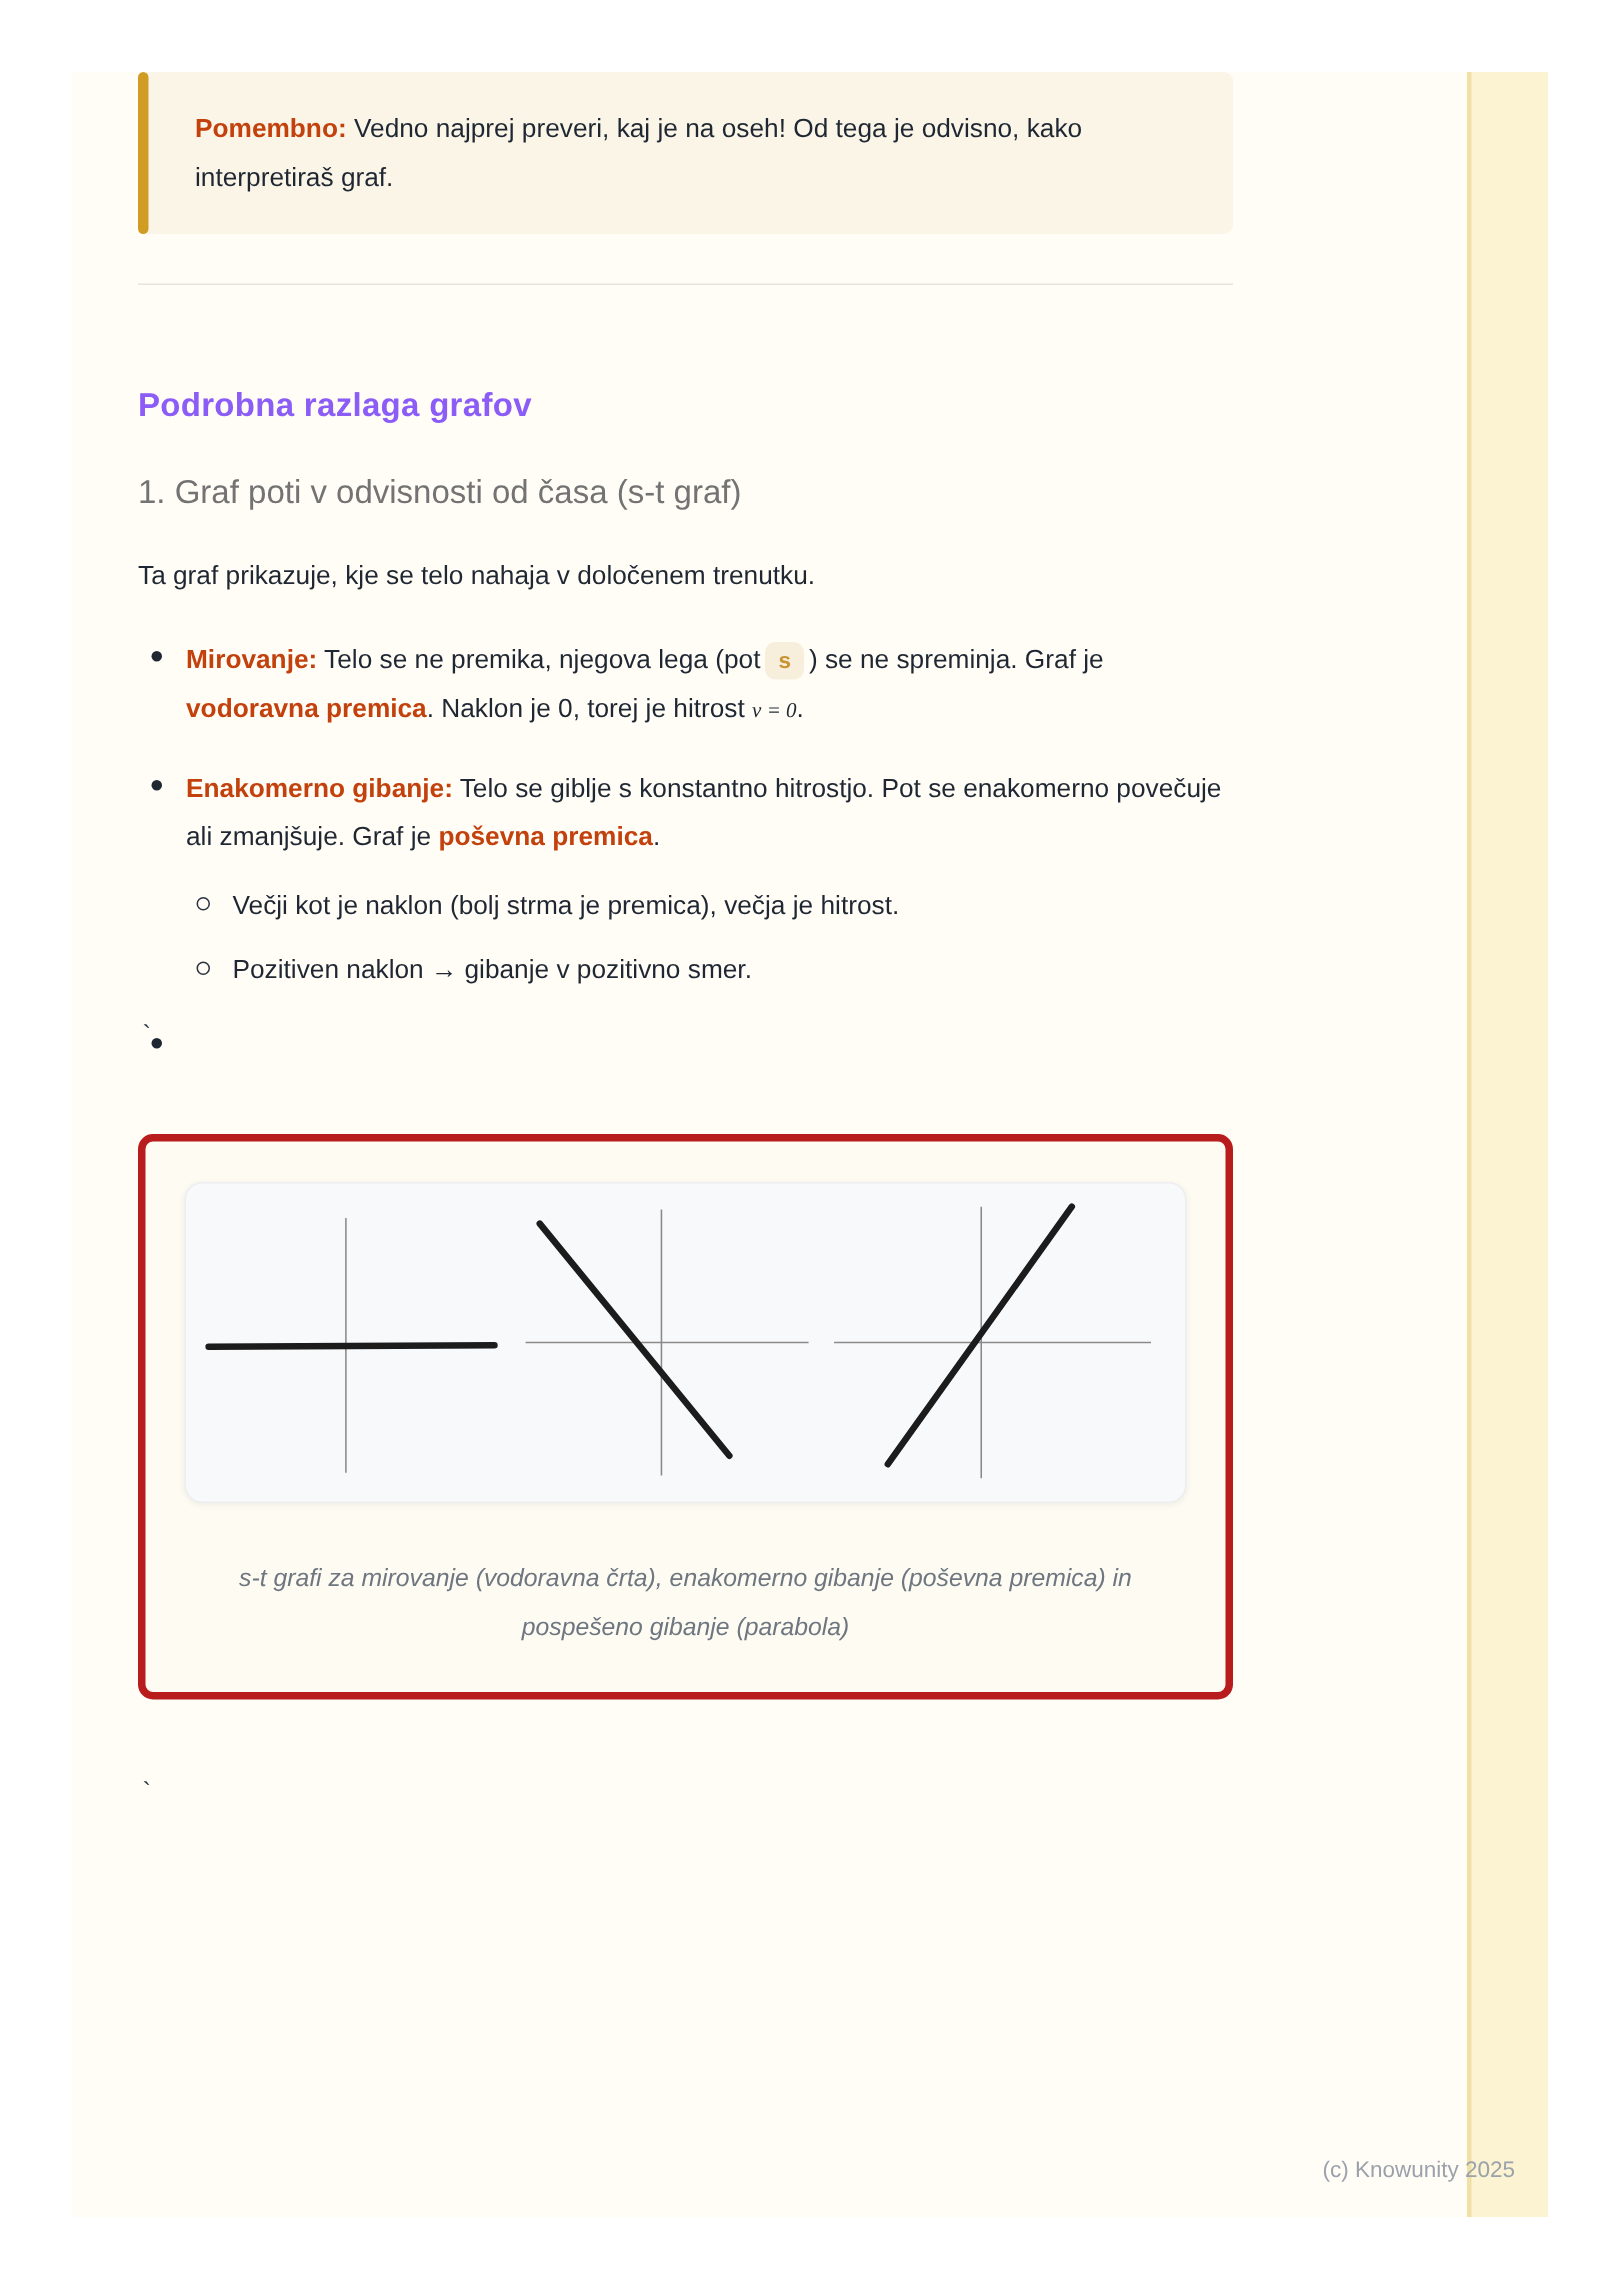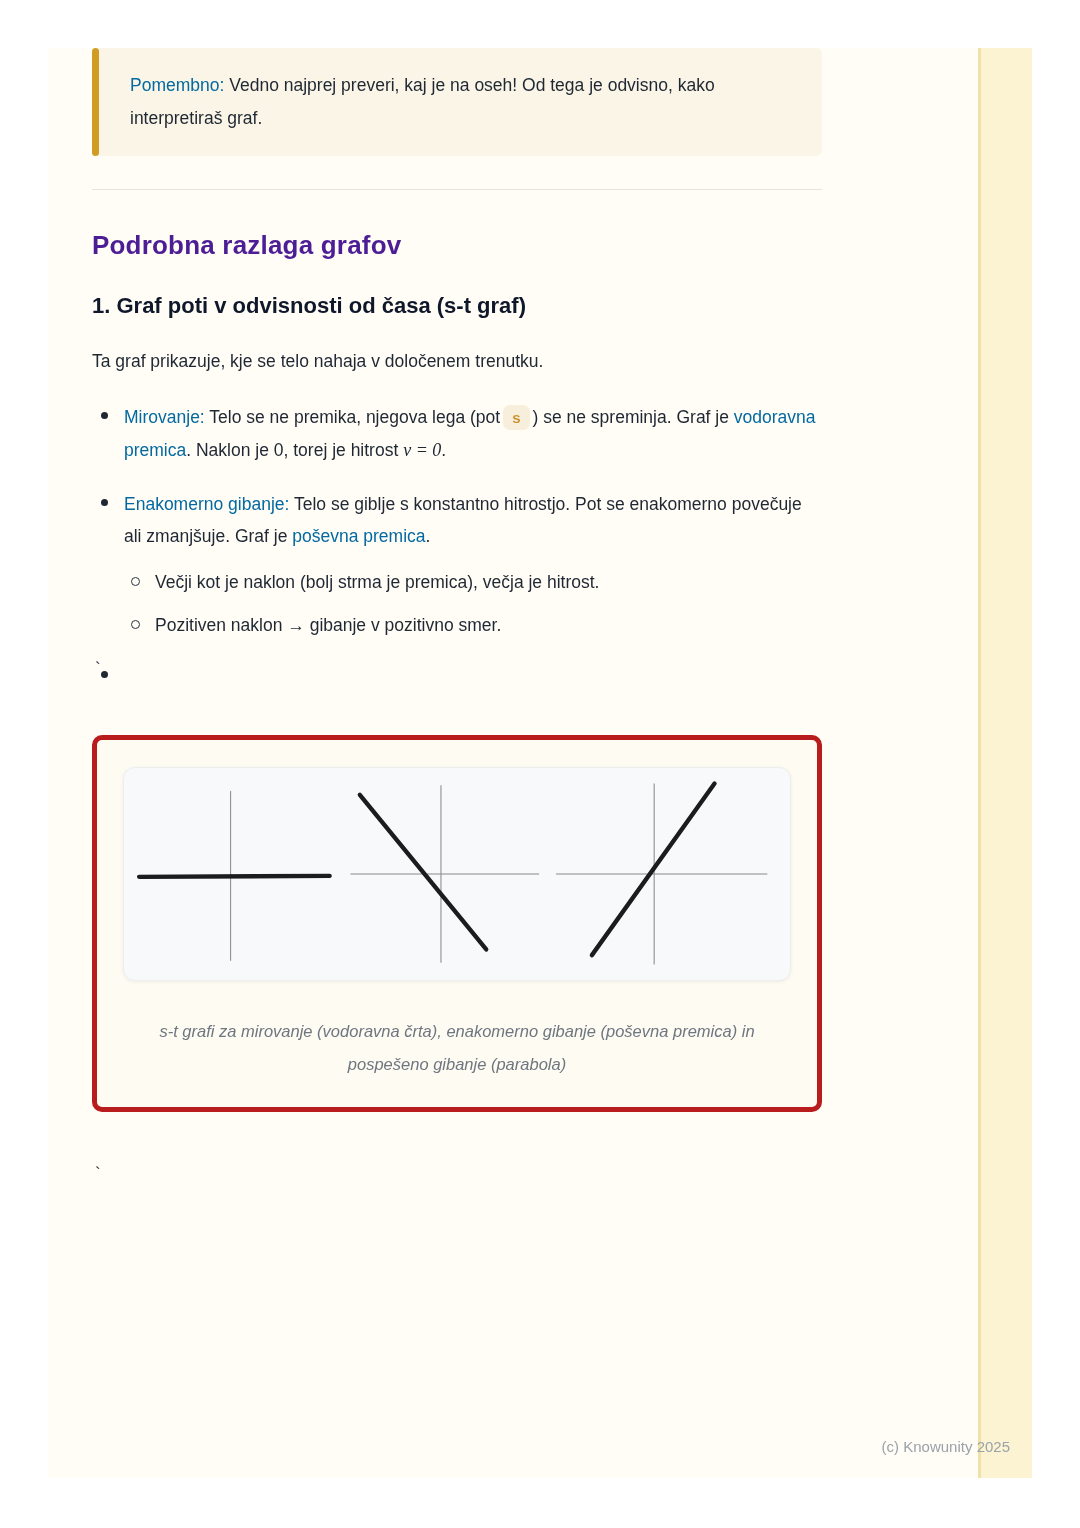--- a/index.html
+++ b/index.html
@@ -38,27 +38,27 @@
   }
   .callout::before {
     content:""; position:absolute; left:0; top:0; bottom:0;
     width:7px; background:#D19C24; border-radius:6px;
   }
   .divider {
     border:none; border-top:1px solid #E7E4DB;
     margin:33px 0 0 0;
   }
   h1.gold {
-    margin-top:40px;
-    font-size:26px; font-weight:700; color:#4c1d95;
+    margin-top:67px;
+    font-size:22px; font-weight:700; color:#8b5cf6;
     letter-spacing:0.2px;
   }
   h2.gold {
     margin-top:32px;
-    font-size:22px; font-weight:700; color:#0f172a;
+    font-size:22px; font-weight:400; color:#737373;
   }
   p.intro {
     margin-top:28px;
     font-size:17.5px; line-height:1.6;
   }
   ul.main-list { list-style:none; margin-top:26px; }
   ul.main-list > li.main-item {
     position:relative; padding-left:32px;
     font-size:17.5px; line-height:1.88;
     margin-top:20px;
@@ -73,36 +73,36 @@
   ul.sub-list > li.sub-item {
     position:relative; padding-left:31px;
     font-size:17.5px; line-height:1.6;
     margin-top:15px;
   }
   li.sub-item::before {
     content:""; position:absolute; left:7px; top:0.5em;
     width:7px; height:7px; border-radius:50%;
     border:1.6px solid #2a3440; background:transparent;
   }
-  strong { font-weight:400; color:#0369a1; }
+  strong { font-weight:700; color:#c2410c; }
   .chip {
     display:inline-block;
     background:#F7EFDC;
     border-radius:7px;
     padding:0 9px;
     margin:0 3px;
     font-size:15px; font-weight:700;
     color:#C99431;
     line-height:1.7;
     vertical-align:baseline;
   }
   .math {
     font-family:"Liberation Serif","DejaVu Serif",serif;
     font-style:italic;
-    font-size:18px;
+    font-size:14px;
   }
   .stray {
     font-size:17px; color:#2a3440;
     margin-top:16px; padding-left:3px;
   }
   .stray.second { margin-top:52px; }
   
   .figure-card {
     margin-top:56px;
     background:#FDFBF2;

